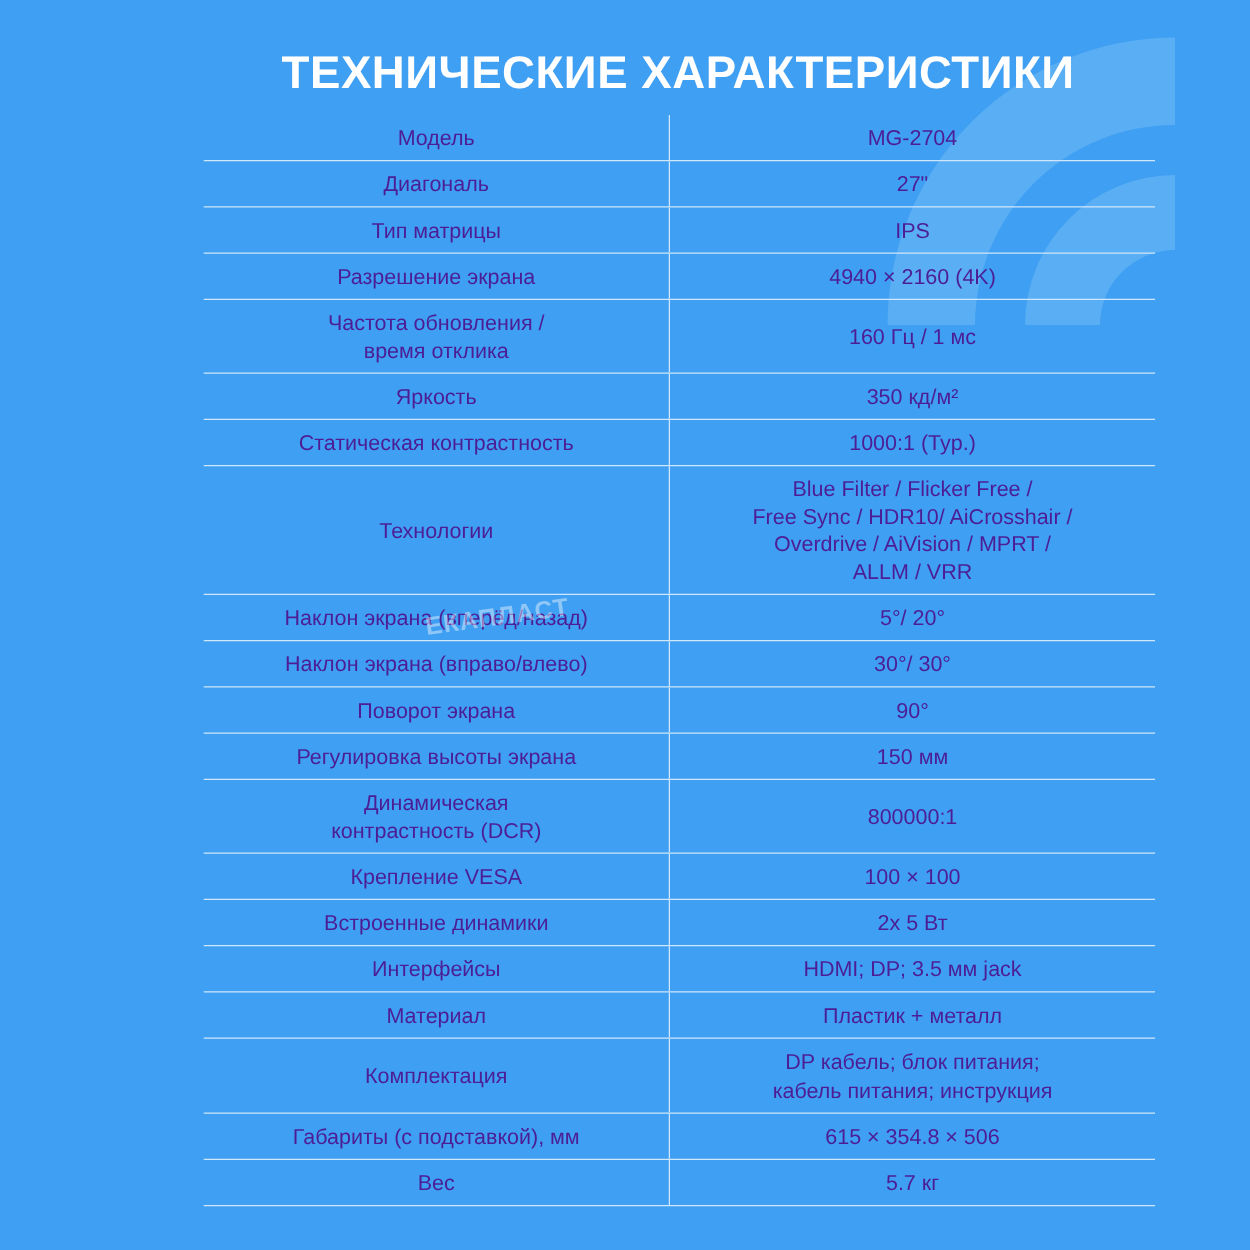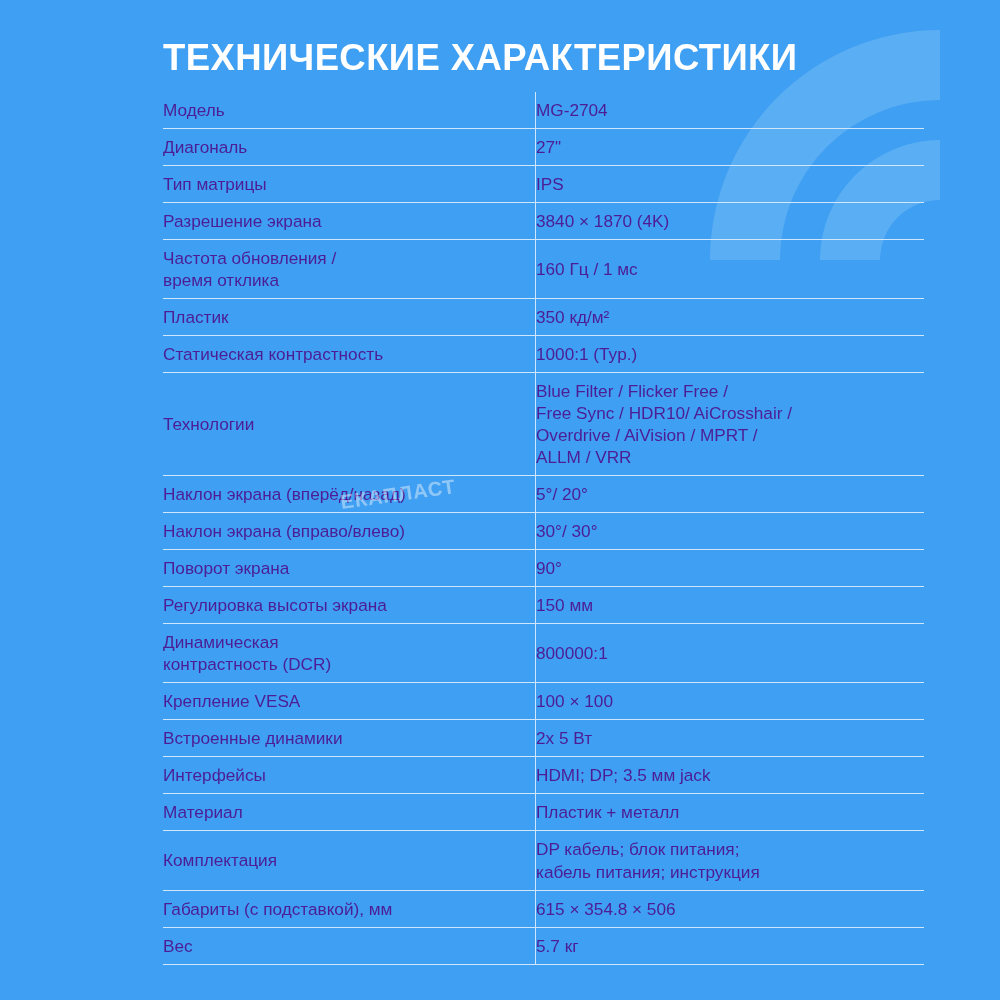--- a/index.html
+++ b/index.html
@@ -31,20 +31,21 @@
     pointer-events: none;
   }
   .content {
     position: absolute;
     left: 0;
     top: 0;
     width: 1000px;
     height: 1000px;
     padding: 38px 78px 0 163px;
     box-sizing: border-box;
+    text-align: center;
   }
   .title {
     color: #ffffff;
     font-size: 36.5px;
     font-weight: bold;
     letter-spacing: 0.4px;
     margin: 0 0 14px 0;
     line-height: 1.1;
     white-space: nowrap;
   }
@@ -108,28 +109,28 @@
           <tr>
             <td class="k">Диагональ</td>
             <td class="v">27"</td>
           </tr>
           <tr>
             <td class="k">Тип матрицы</td>
             <td class="v">IPS</td>
           </tr>
           <tr>
             <td class="k">Разрешение экрана</td>
-            <td class="v">3840 × 1870 (4K)</td>
+            <td class="v">4940 × 2160 (4K)</td>
           </tr>
           <tr>
             <td class="k">Частота обновления /<br>время отклика</td>
             <td class="v">160 Гц / 1 мс</td>
           </tr>
           <tr>
-            <td class="k">Пластик</td>
+            <td class="k">Яркость</td>
             <td class="v">350 кд/м²</td>
           </tr>
           <tr>
             <td class="k">Статическая контрастность</td>
             <td class="v">1000:1 (Typ.)</td>
           </tr>
           <tr>
             <td class="k">Технологии</td>
             <td class="v">Blue Filter / Flicker Free /<br>Free Sync / HDR10/ AiCrosshair /<br>Overdrive / AiVision / MPRT /<br>ALLM / VRR</td>
           </tr>

